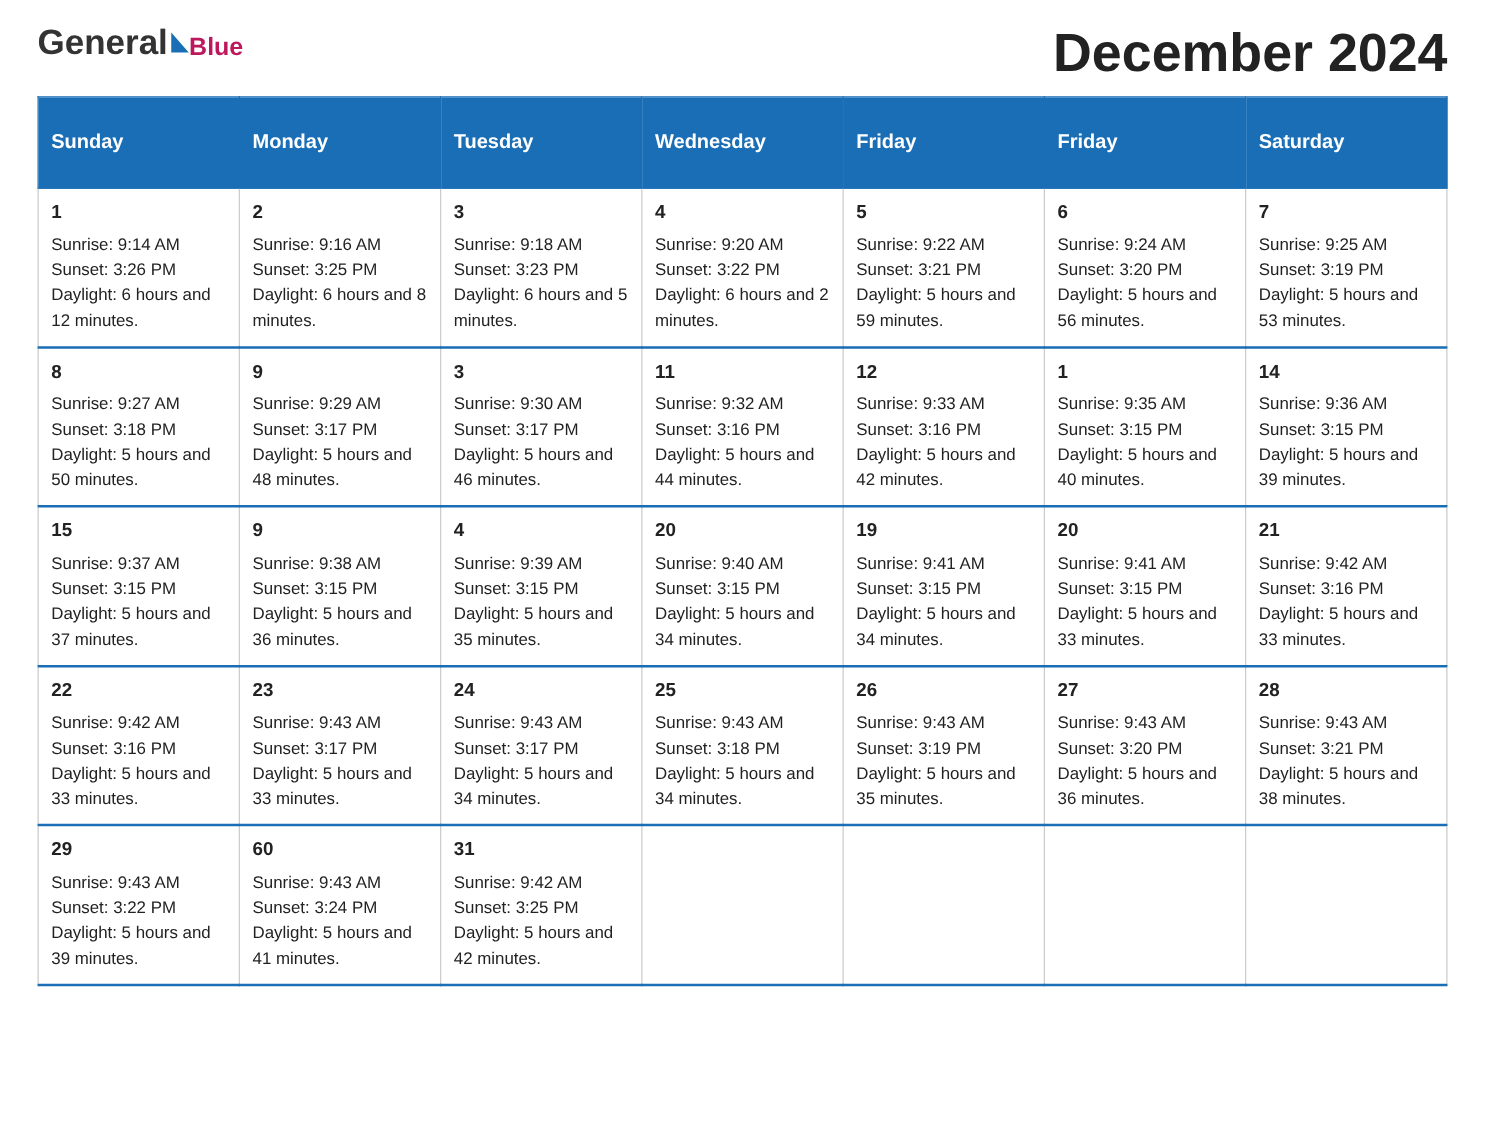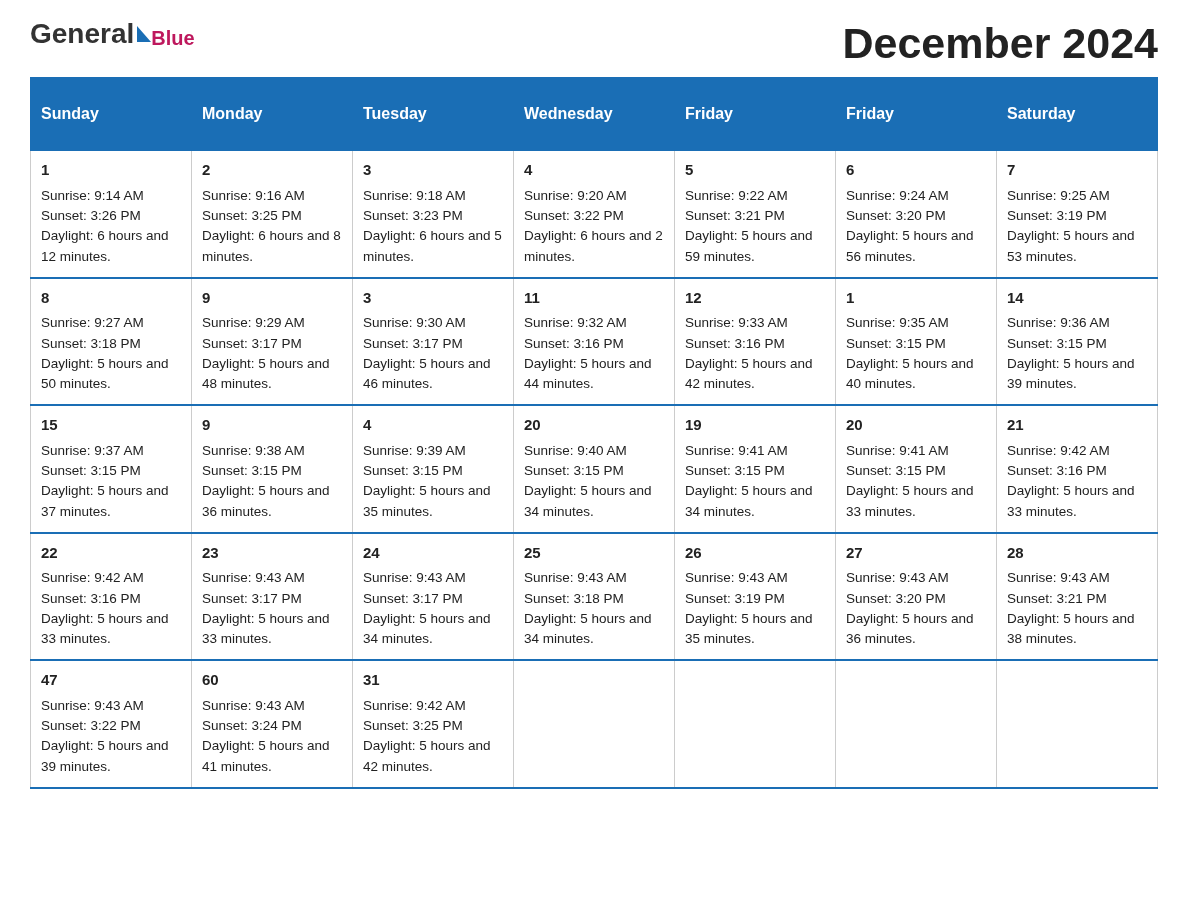--- a/index.html
+++ b/index.html
@@ -151,21 +151,21 @@
       <tr>
         <td><span class="day-num">22</span>Sunrise: 9:42 AM<br>Sunset: 3:16 PM<br>Daylight: 5 hours and 33 minutes.</td>
         <td><span class="day-num">23</span>Sunrise: 9:43 AM<br>Sunset: 3:17 PM<br>Daylight: 5 hours and 33 minutes.</td>
         <td><span class="day-num">24</span>Sunrise: 9:43 AM<br>Sunset: 3:17 PM<br>Daylight: 5 hours and 34 minutes.</td>
         <td><span class="day-num">25</span>Sunrise: 9:43 AM<br>Sunset: 3:18 PM<br>Daylight: 5 hours and 34 minutes.</td>
         <td><span class="day-num">26</span>Sunrise: 9:43 AM<br>Sunset: 3:19 PM<br>Daylight: 5 hours and 35 minutes.</td>
         <td><span class="day-num">27</span>Sunrise: 9:43 AM<br>Sunset: 3:20 PM<br>Daylight: 5 hours and 36 minutes.</td>
         <td><span class="day-num">28</span>Sunrise: 9:43 AM<br>Sunset: 3:21 PM<br>Daylight: 5 hours and 38 minutes.</td>
       </tr>
       <tr>
-        <td><span class="day-num">47</span>Sunrise: 9:43 AM<br>Sunset: 3:22 PM<br>Daylight: 5 hours and 39 minutes.</td>
+        <td><span class="day-num">29</span>Sunrise: 9:43 AM<br>Sunset: 3:22 PM<br>Daylight: 5 hours and 39 minutes.</td>
         <td><span class="day-num">60</span>Sunrise: 9:43 AM<br>Sunset: 3:24 PM<br>Daylight: 5 hours and 41 minutes.</td>
         <td><span class="day-num">31</span>Sunrise: 9:42 AM<br>Sunset: 3:25 PM<br>Daylight: 5 hours and 42 minutes.</td>
         <td class="empty-cell">&nbsp;</td>
         <td class="empty-cell">&nbsp;</td>
         <td class="empty-cell">&nbsp;</td>
         <td class="empty-cell">&nbsp;</td>
       </tr>
     </tbody>
 </table>
 

